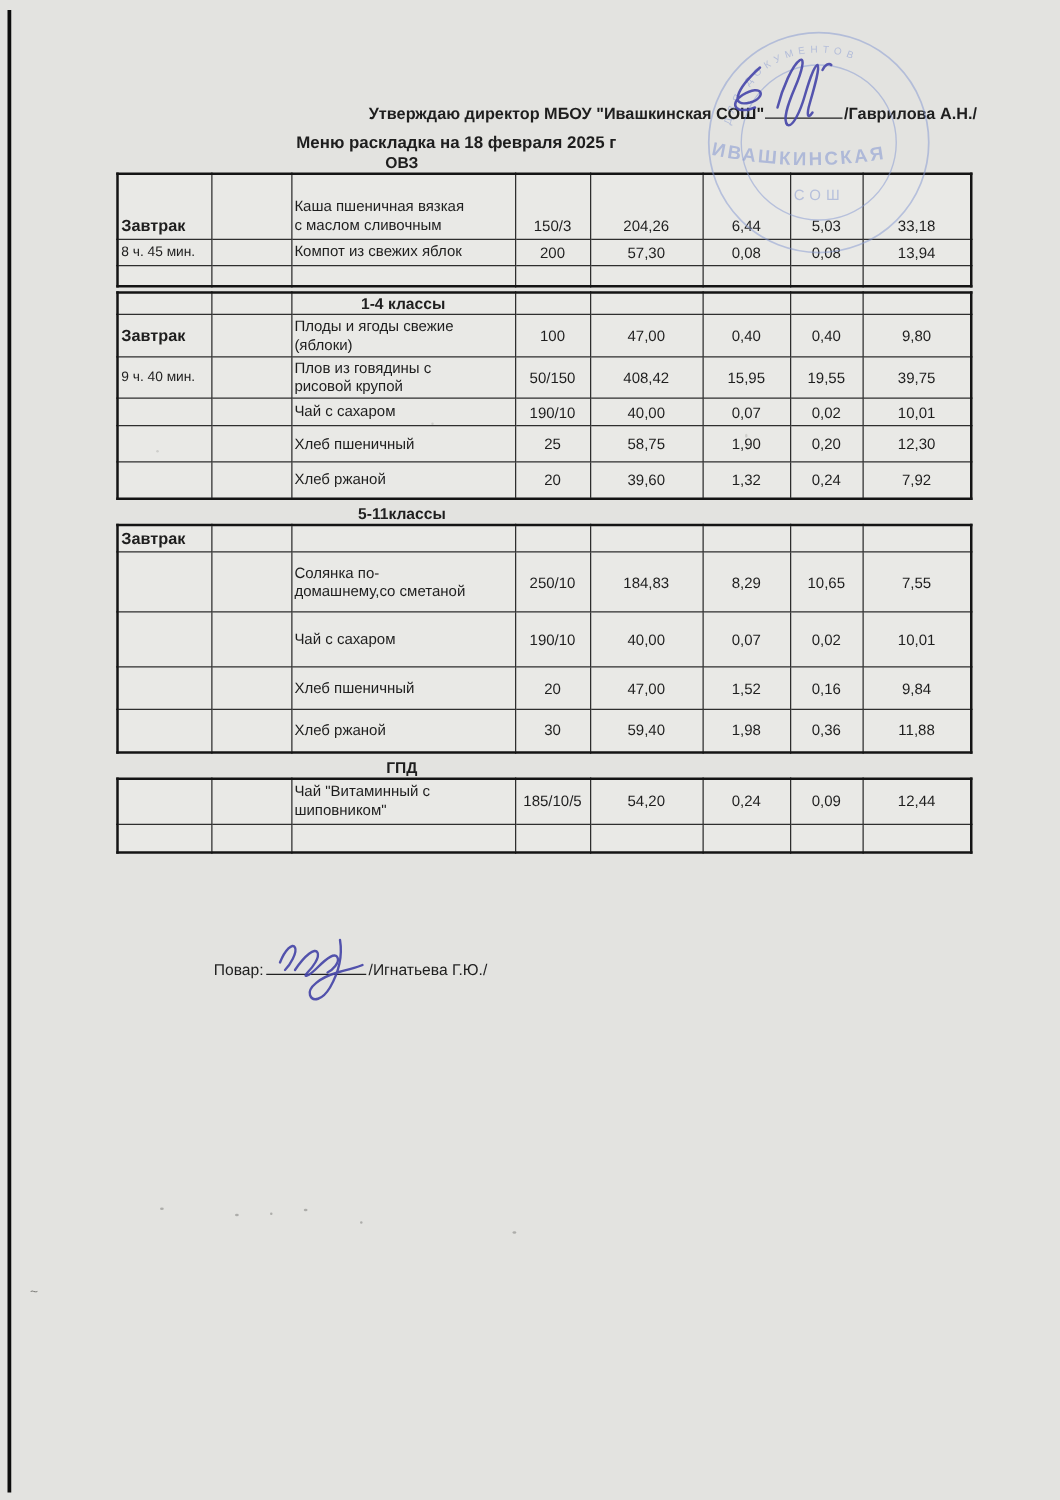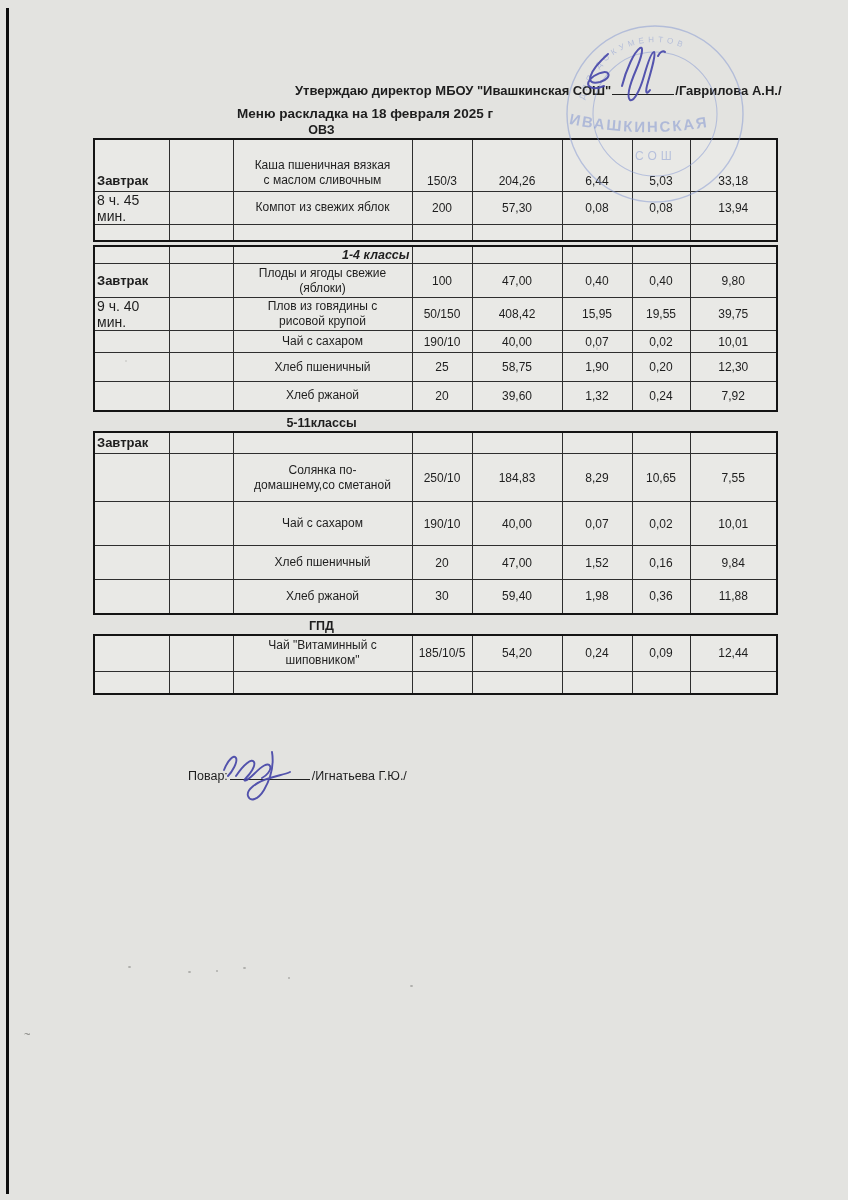--- a/index.html
+++ b/index.html
@@ -13,30 +13,30 @@
   .title2{position:absolute; left:237px; top:106px; font-weight:bold; font-size:13.5px; white-space:nowrap; z-index:3;}
   .sigline1{display:inline-block; width:62px; height:13px; border-bottom:1.5px solid #222; margin:0 1px;}
   .tablewrap{position:absolute; left:93px; top:122px; width:684px; z-index:2;}
   table.menu{
     border-collapse:collapse; table-layout:fixed; width:684px;
     margin:0 0 3px 0; border:2px solid #141414; background:rgba(240,240,236,.5);
   }
   table.menu td{border:1px solid #2e2e2e; vertical-align:middle; padding:0 2px; overflow:hidden;}
   td.hcell{font-size:12.3px; text-align:center; padding:0 1px;}
   td.meal-name{font-weight:bold; font-size:13px; text-align:left; padding-left:9px;}
-  td.meal-time{font-size:14px; text-align:left; padding-left:4px;margin-left:40px;}
-  td.dish{text-align:center; font-size:12px; line-height:1.25;}
+  td.meal-time{font-size:11px; text-align:left; padding-left:4px;margin-left:40px;}
+  td.dish{text-align:left; font-size:12px; line-height:1.25;}
   td.dish span{display:inline-block; max-width:142px;}
   td.num{text-align:center; font-size:12px;}
-  td.sec-in{font-weight:bold; font-size:12.5px; text-align:right;font-style:italic;}
+  td.sec-in{font-weight:bold; font-size:12.5px; text-align:center;}
   tr.va-bottom td{vertical-align:bottom; padding-bottom:3px;}
   td.vb{vertical-align:bottom; padding-bottom:4px;}
   .slabel{height:16px; line-height:16px;}
   .slabel span{display:block; margin-left:139px; width:179px; text-align:center; font-weight:bold; font-size:12.5px;}
-  .footer{position:absolute; left:188px; top:766px; font-size:12.5px; z-index:3; white-space:nowrap;}
+  .footer{position:absolute; left:171px; top:766px; font-size:12.5px; z-index:3; white-space:nowrap;}
   .sigline2{display:inline-block; width:80px; height:13px; border-bottom:1.5px solid #222; margin:0 2px;}
   .stamp{position:absolute; left:535px; top:22px; z-index:4; pointer-events:none;}
   .sig{position:absolute; z-index:5; pointer-events:none;}
   .sig-director{left:570px; top:42px;}
   .sig-cook{left:214px; top:742px;}
   .speck{position:absolute; background:#91918d; border-radius:50%; opacity:.65; z-index:1;}
   .tilde{position:absolute; left:24px; top:1028px; color:#7c7c78; font-size:11px; z-index:1;}
 </style>
 </head>
 <body>

